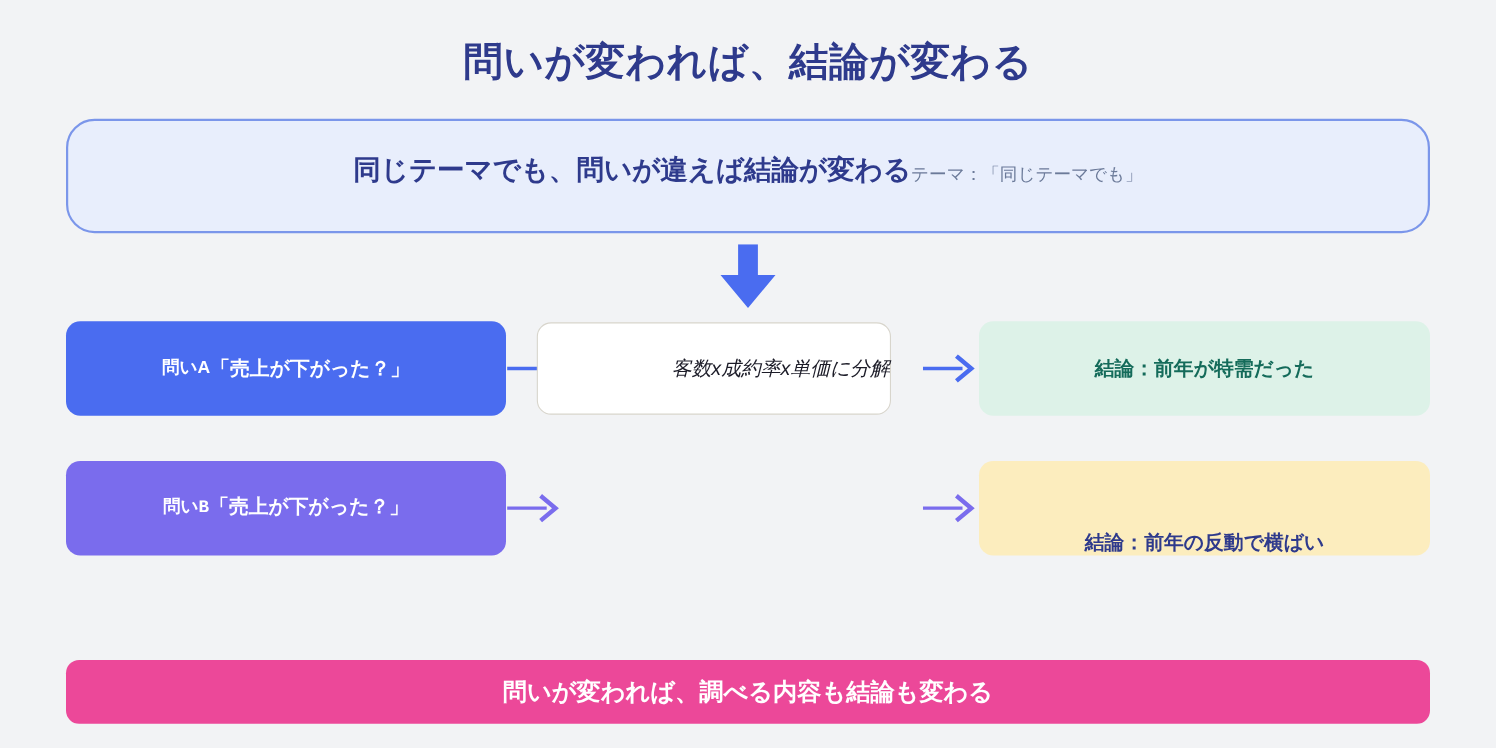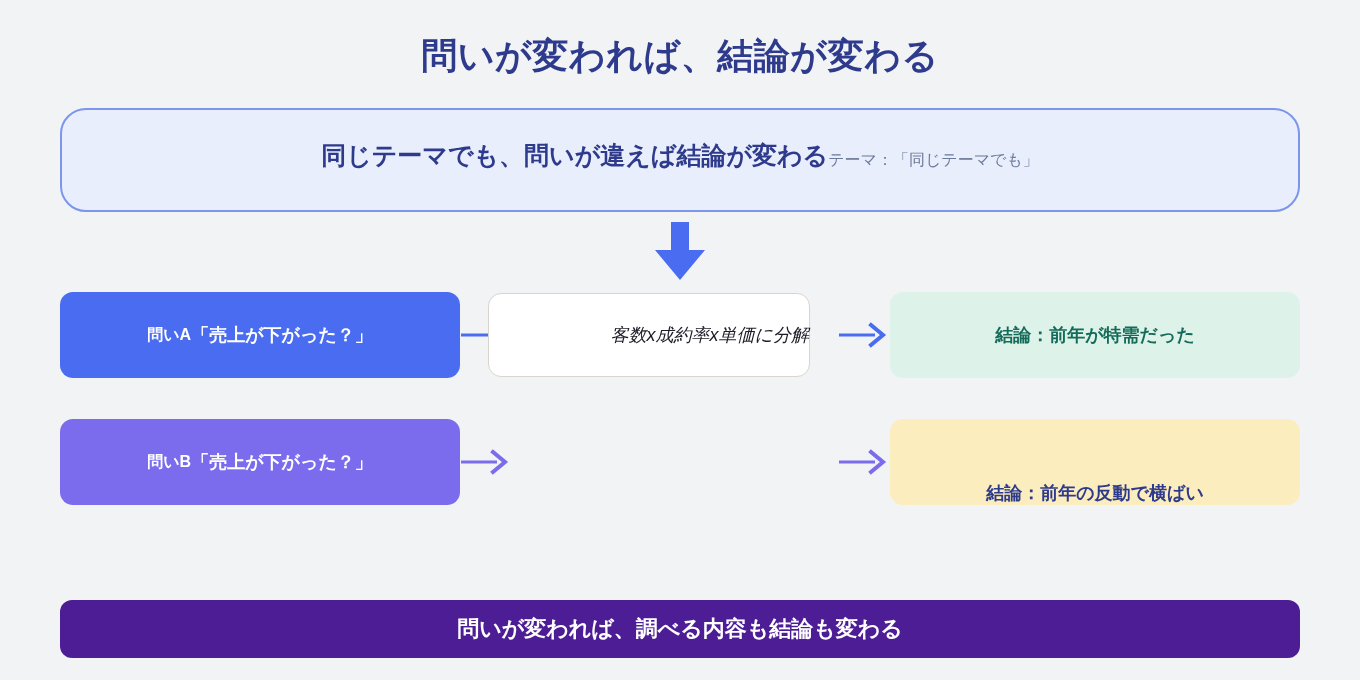--- a/index.html
+++ b/index.html
@@ -89,21 +89,21 @@
     width: 400px;
     height: 86px;
     border-radius: 13px;
     display: flex;
     flex-direction: row;
     align-items: center;
     justify-content: center;
     color: #ffffff;
   }
   .question-box.variant-a { background: #4a6cf0; }
-  .question-box.variant-b { background: #7a6ced; }
+  .question-box.variant-b { background: #7a6ced; font-family: Liberation Mono, monospace; }
   .question-label {
     font-size: 16px;
     font-weight: bold;
     line-height: 1.45;
   }
   .question-text {
     font-size: 18px;
     font-weight: bold;
     line-height: 1.45;
   }
@@ -165,21 +165,21 @@
   .connector-1 { left: 461px; }
   .connector-2 { left: 839px; }
 
   
   .summary-banner {
     position: absolute;
     left: 60px;
     top: 600px;
     width: 1240px;
     height: 58px;
-    background: #4c1d95;
+    background: #ec4899;
     border-radius: 12px;
     display: flex;
     align-items: center;
     justify-content: center;
   }
   .summary-text {
     font-size: 22px;
     font-weight: bold;
     color: #ffffff;
     line-height: 1.2;

